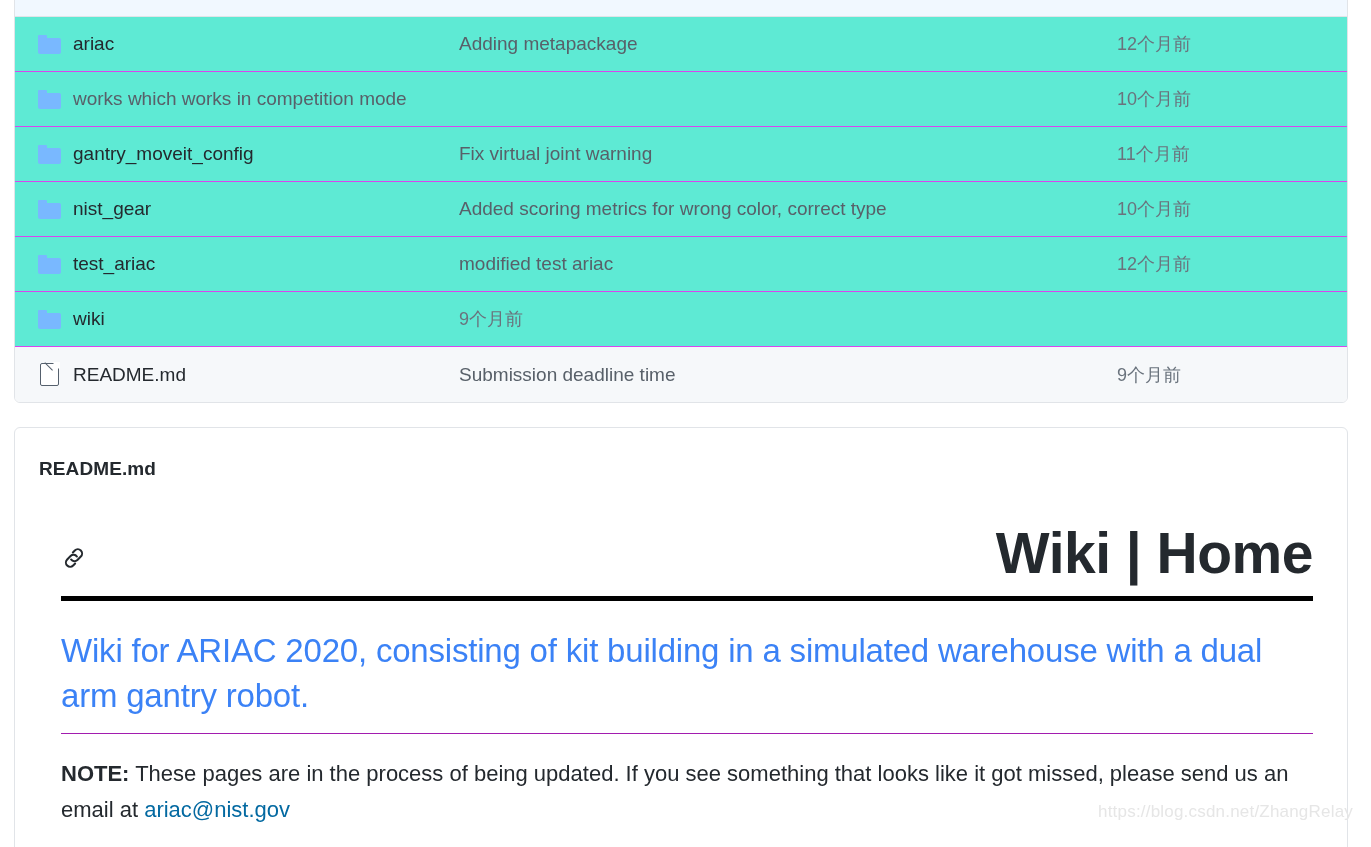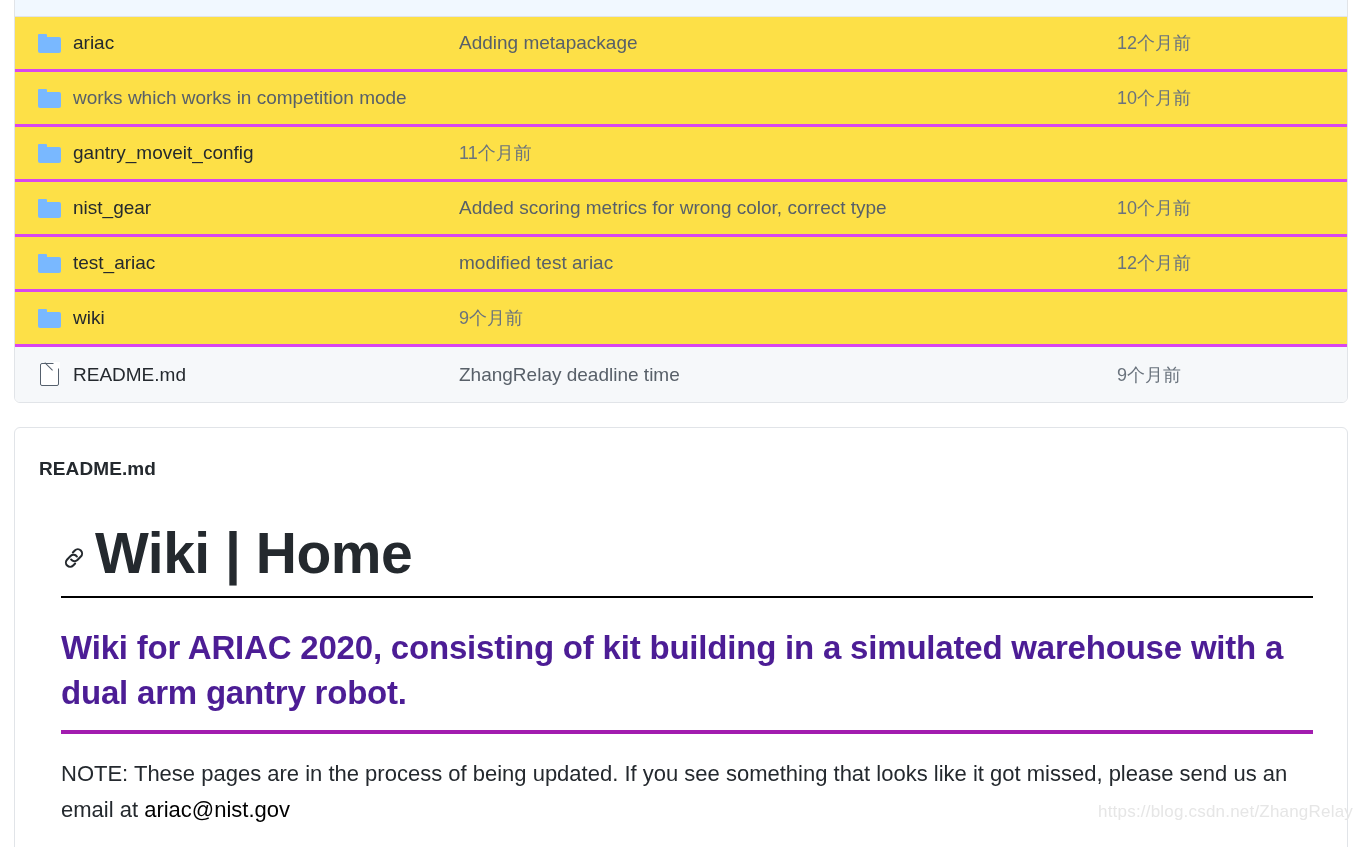--- a/index.html
+++ b/index.html
@@ -38,23 +38,23 @@
   .file-card-header {
     height: 60px;
     background: #f1f8ff;
     border-bottom: 1px solid #e1e4e8;
     box-sizing: border-box;
   }
   .file-row {
     display: flex;
     align-items: center;
     height: 55px;
-    border-bottom: 3px solid #d946ef;
-    box-sizing: border-box;
-    background: #fde047;
+    border-bottom: 1px solid #d946ef;
+    box-sizing: border-box;
+    background: #5eead4;
     font-size: 19px;
   }
   .file-row:last-child {
     border-bottom: none;
   }
   .file-row.shaded {
     background: #f6f8fa;
   }
   .cell-icon {
     width: 58px;
@@ -180,60 +180,61 @@
   }
   .readme-body {
     padding: 0 34px 0 46px;
   }
 
   .h1-wrap {
     display: flex;
     align-items: center;
     margin-top: 44px;
     padding-bottom: 12px;
-    border-bottom: 2px solid #000000;
+    border-bottom: 5px solid #000000;
+    justify-content: space-between;
   }
   .anchor-icon {
     width: 26px;
     height: 26px;
     flex: 0 0 26px;
     margin-right: 8px;
     margin-top: 8px;
     color: #24292e;
   }
   .h1-text {
     font-size: 57px;
     font-weight: bold;
     line-height: 1.05;
     color: #24292e;
     letter-spacing: -0.5px;
   }
 
   .h2-text {
     margin-top: 27px;
     font-size: 33px;
-    font-weight: bold;
+    font-weight: normal;
     line-height: 1.38;
-    color: #4c1d95;
+    color: #3b82f6;
     padding-bottom: 14px;
-    border-bottom: 4px solid #a21caf;
+    border-bottom: 1px solid #a21caf;
     letter-spacing: -0.2px;
   }
 
   .note-para {
     margin-top: 22px;
     font-size: 22px;
     line-height: 1.62;
     color: #24292e;
   }
   .note-label {
-    font-weight: normal;
+    font-weight: bold;
   }
   .mail-link {
-    color: #000000;
+    color: #0369a1;
     text-decoration: none;
   }
 
   .watermark {
     position: absolute;
     right: 18px;
     bottom: 25px;
     font-size: 17px;
     color: #e6e6e6;
     letter-spacing: 0.2px;
@@ -271,20 +272,21 @@
           <div class="cell-time">10个月前</div>
         </div>
         <div class="file-row">
           <div class="cell-icon">
             <span class="folder-icon">
               <span class="tab"></span>
               <span class="body"></span>
             </span>
           </div>
           <div class="cell-name">gantry_moveit_config</div>
+          <div class="cell-msg">Fix virtual joint warning</div>
           <div class="cell-time">11个月前</div>
         </div>
         <div class="file-row">
           <div class="cell-icon">
             <span class="folder-icon">
               <span class="tab"></span>
               <span class="body"></span>
             </span>
           </div>
           <div class="cell-name">nist_gear</div>
@@ -314,21 +316,21 @@
         </div>
         <div class="file-row shaded">
           <div class="cell-icon">
             <span class="doc-icon">
               <span class="sheet"></span>
               <span class="fold"></span>
               <span class="fold-line"></span>
             </span>
           </div>
           <div class="cell-name">README.md</div>
-          <div class="cell-msg">ZhangRelay deadline time</div>
+          <div class="cell-msg">Submission deadline time</div>
           <div class="cell-time">9个月前</div>
         </div>
       </div>
   </div>
 
   <div class="readme-card">
 
     <div class="readme-head">
       <span class="readme-head-title">README.md</span>
     </div>

